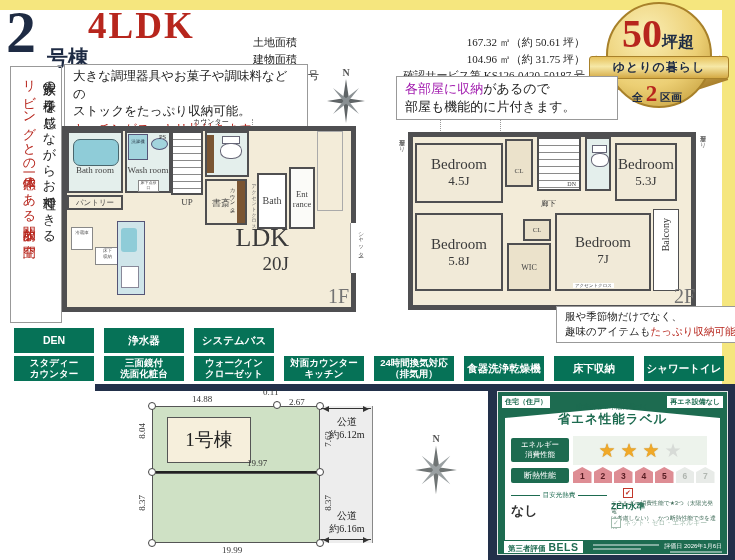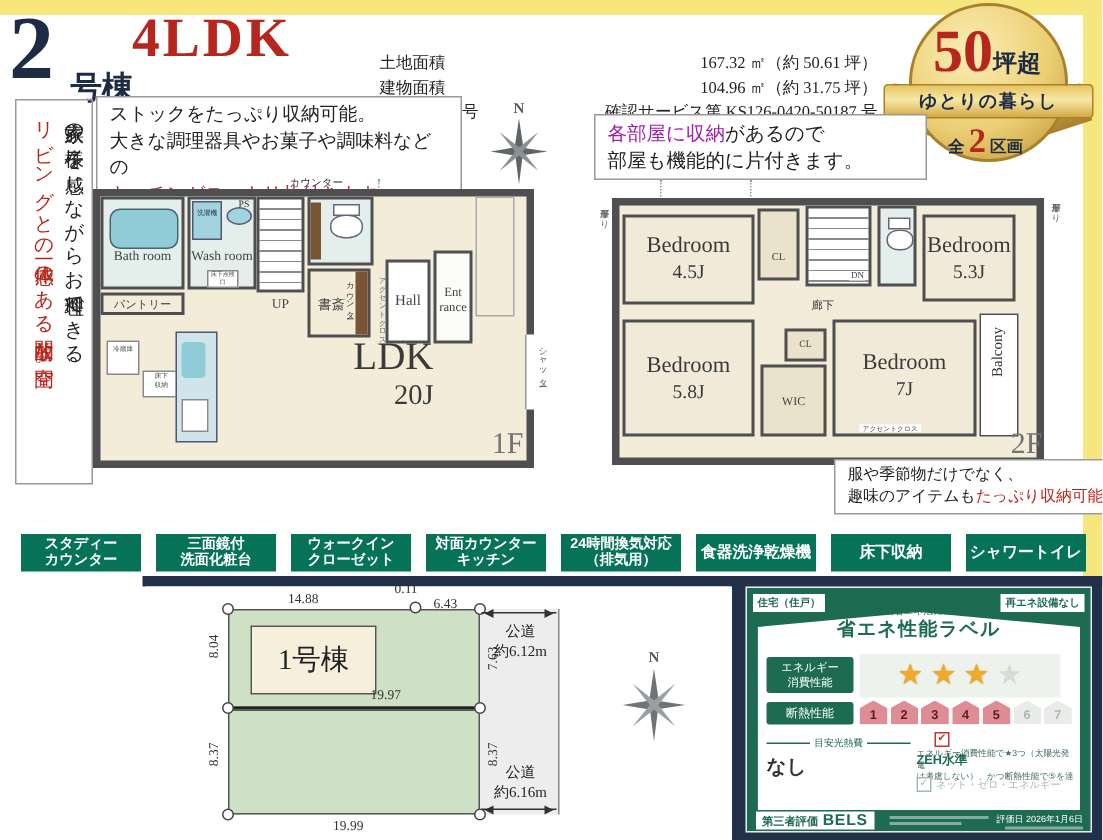--- a/index.html
+++ b/index.html
@@ -170,22 +170,22 @@
       <span>区画</span>
     </div>
   </div>
 
   <div class="abs" id="side-note">
     <div>家族の様子を感じながらお料理できる、</div>
     <div class="red">リビングとの一体感のある開放的な空間。</div>
   </div>
 
   <div class="abs callout" id="callout-kitchen">
+    <div>大きな調理器具やお菓子や調味料などの</div>
     <div>ストックをたっぷり収納可能。</div>
-    <div>大きな調理器具やお菓子や調味料などの</div>
     <div class="red">キッチンがスッキリ片付きます。</div>
   </div>
   <div class="dashv" style="left:205px;top:119px;height:8px;"></div>
   <div class="dashv" style="left:252px;top:119px;height:8px;"></div>
 
   <div class="abs callout" id="callout-rooms">
     <div><span class="red">各部屋に収納</span><span>があるので</span></div>
     <div>部屋も機能的に片付きます。</div>
   </div>
   <div class="dashv" style="left:440px;top:119px;height:14px;"></div>
@@ -224,21 +224,21 @@
       <div class="wc" style="left:13px;top:10px;width:20px;height:14px;"></div>
       <div style="position:absolute;left:15px;top:3px;width:16px;height:6px;background:#fff;border:1px solid #667;"></div>
     </div>
     <div class="room" style="left:138px;top:48px;width:42px;height:46px;background:#f3ecd9;">
       <div class="rlabel" style="position:absolute;left:2px;top:16px;width:24px;font-size:9px;">書斎</div>
       <div class="brown" style="position:absolute;right:0;top:0;width:8px;height:42px;"></div>
       <div class="vjp" style="position:absolute;right:8px;top:3px;font-size:5.5px;color:#333;">カウンター</div>
     </div>
     <div class="abs vjp" style="left:183px;top:50px;font-size:5px;color:#666;">アクセントクロス</div>
     <div class="room whitebg" style="left:190px;top:42px;width:30px;height:56px;">
-      <div class="rlabel" style="position:absolute;left:0;top:20px;width:26px;font-size:10px;">Hall</div>
+      <div class="rlabel" style="position:absolute;left:0;top:20px;width:26px;font-size:10px;">Bath</div>
     </div>
     <div class="room" style="left:222px;top:36px;width:26px;height:62px;background:#fbfbf8;">
       <div class="rlabel" style="position:absolute;left:0;top:20px;width:22px;font-size:8.5px;line-height:1.2;">
         <div>Ent</div>
         <div>rance</div>
       </div>
     </div>
     <div class="abs porch" style="left:250px;top:0;width:24px;height:78px;"></div>
     <div class="abs" style="left:138px;top:92px;width:84px;text-align:right;color:#3a3a3a;">
       <div style="font-size:26px;">LDK</div>
@@ -299,20 +299,31 @@
     <div class="abs vjp" style="left:-16px;top:-2px;font-size:6px;color:#666;">母屋下がり</div>
     <div class="abs vjp" style="right:-16px;top:-6px;font-size:6px;color:#666;">母屋下がり</div>
     <div class="abs floor-tag" style="right:-4px;bottom:-3px;">2F</div>
   </div>
 
   <div class="abs callout" id="callout-storage">
     <div>服や季節物だけでなく、</div>
     <div><span>趣味のアイテムも</span><span class="red">たっぷり収納可能。</span></div>
   </div>
 
+  <div class="abs" id="feat-row1">
+      <div class="fbtn">
+        <div class="fline">DEN</div>
+      </div>
+      <div class="fbtn">
+        <div class="fline">浄水器</div>
+      </div>
+      <div class="fbtn">
+        <div class="fline">システムバス</div>
+      </div>
+    </div>
   <div class="abs" id="feat-row2">
       <div class="fbtn">
         <div class="fline">スタディー</div>
         <div class="fline">カウンター</div>
       </div>
       <div class="fbtn">
         <div class="fline">三面鏡付</div>
         <div class="fline">洗面化粧台</div>
       </div>
       <div class="fbtn">
@@ -348,21 +359,21 @@
     <div class="bld" style="left:70px;top:26px;width:84px;height:46px;">1号棟</div>
     <div class="dot" style="left:51px;top:11px;"></div>
     <div class="dot" style="left:176px;top:10px;"></div>
     <div class="dot" style="left:219px;top:11px;"></div>
     <div class="dot" style="left:51px;top:77px;"></div>
     <div class="dot" style="left:219px;top:77px;"></div>
     <div class="dot" style="left:51px;top:148px;"></div>
     <div class="dot" style="left:219px;top:148px;"></div>
     <div class="dim" style="left:95px;top:3px;">14.88</div>
     <div class="dim" style="left:166px;top:-4px;">0.11</div>
-    <div class="dim" style="left:192px;top:6px;">6.43</div>
+    <div class="dim" style="left:192px;top:6px;">2.67</div>
     <div class="dim vrot" style="left:40px;top:32px;">8.04</div>
     <div class="dim vrot" style="left:226px;top:40px;">7.63</div>
     <div class="dim" style="left:150px;top:67px;">19.97</div>
     <div class="dim vrot" style="left:40px;top:104px;">8.37</div>
     <div class="dim vrot" style="left:226px;top:104px;">8.37</div>
     <div class="dim" style="left:125px;top:154px;">19.99</div>
     <div class="roadlab" style="left:226px;top:24px;">
       <div>公道</div>
       <div>約6.12m</div>
     </div>

